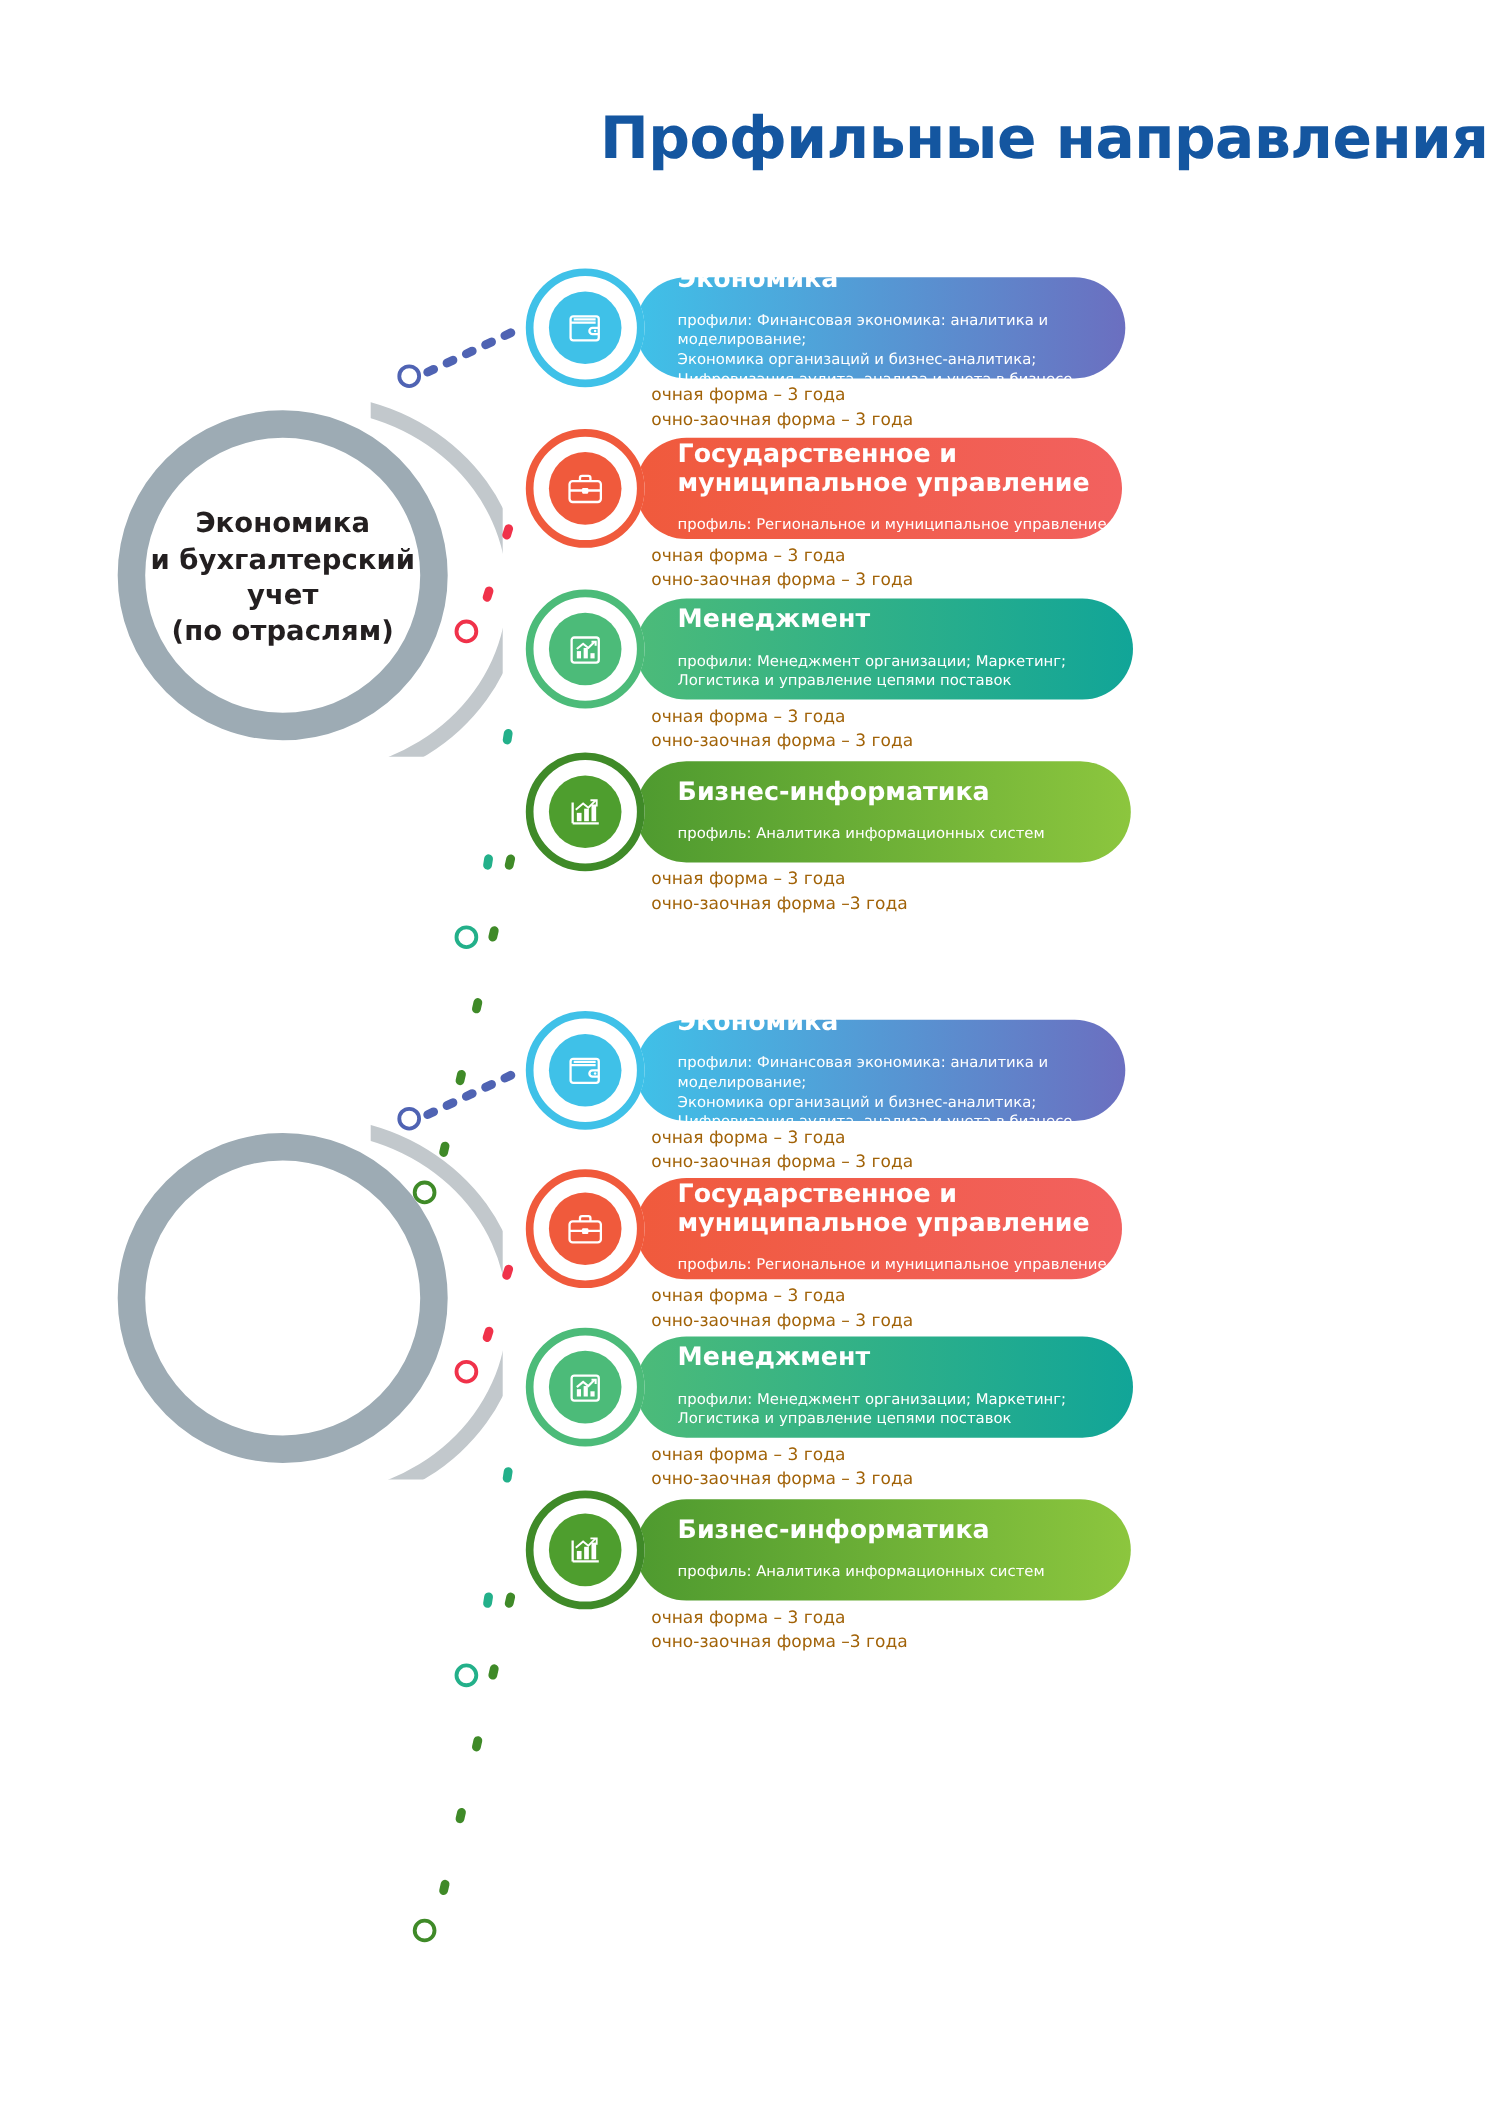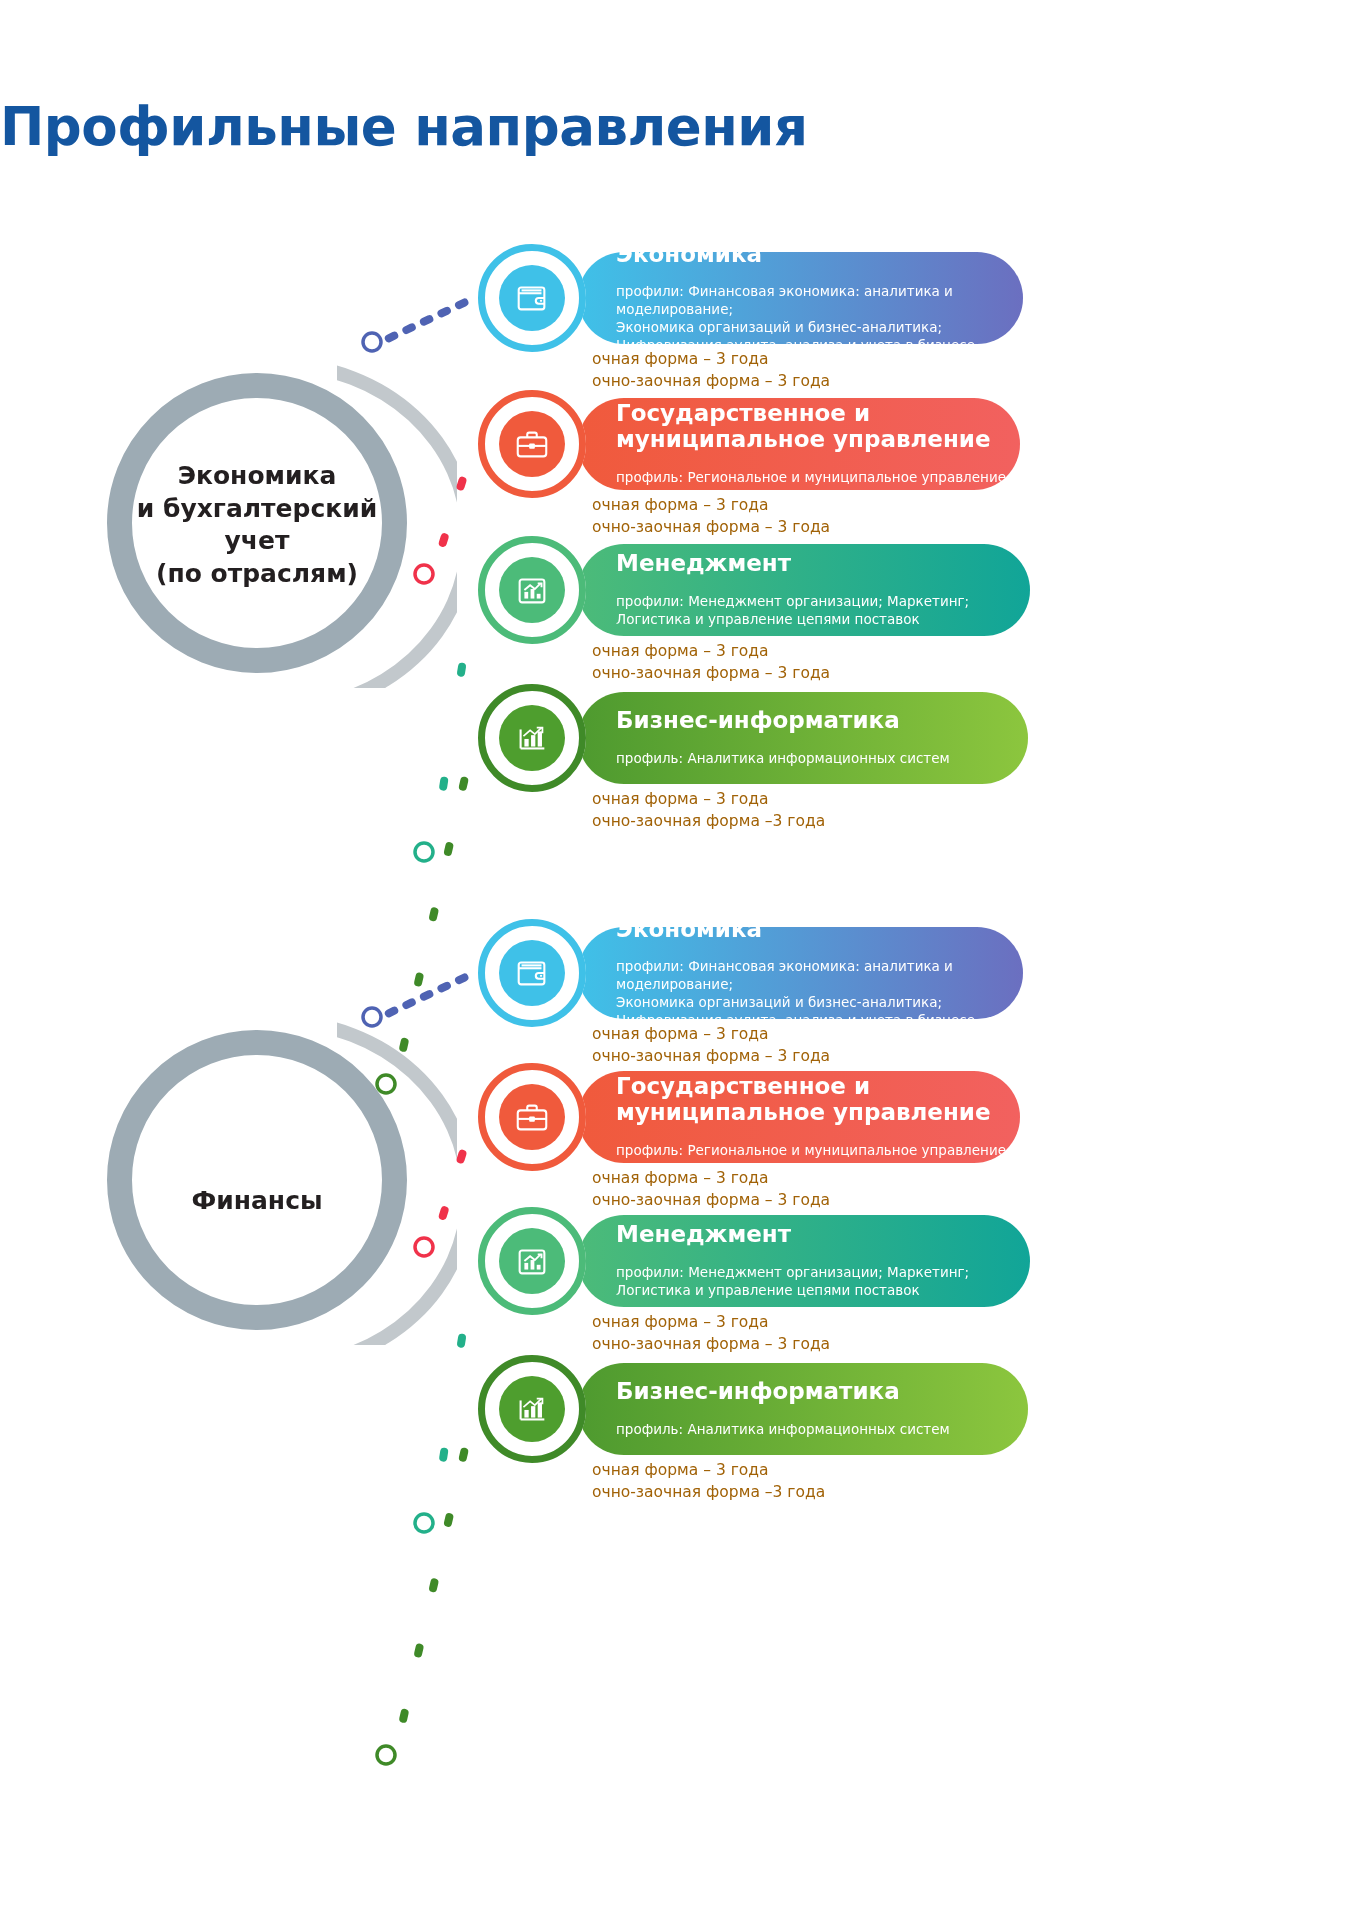--- a/index.html
+++ b/index.html
@@ -17,21 +17,21 @@
     width: 1353px;
     height: 1920px;
     background: #ffffff;
   }
 
   
   .page-title {
     position: absolute;
     left: 0; right: 0;
     top: 96px;
-    text-align: left;
+    text-align: right;
     font-size: 53px;
     font-weight: bold;
     letter-spacing: -0.5px;
     color: #1456a0;
     font-family: "DejaVu Sans", sans-serif;
   }
 
   
   .section { position: absolute; left: 0; top: 0; width: 1353px; }
   #section-0 { top: 230px; height: 600px; }
@@ -301,21 +301,20 @@
           </div>
           <div class="forms">очная форма – 3 года
 очно-заочная форма –3 года</div>
         </div>
       </div>
   </div>
 
   <div class="section" id="section-1">
     <div class="hub"></div>
     <div class="hub-arc"></div>
-    <div class="hub-label">Финансы</div>
     <div class="rows">
         <div class="row row0">
           <div class="dots" style="left: 0px; top: 0px;">
             <svg width="1353" height="560" style="position:absolute;left:0;top:0">
         <rect x="384.52830188679246" y="103.01886792452831" width="14" height="8" rx="4" transform="rotate(-25.319686910309645 391.52830188679246 107.01886792452831)" fill="#4f63b3"></rect>
               <rect x="402.07547169811323" y="94.71698113207547" width="14" height="8" rx="4" transform="rotate(-25.319686910309645 409.07547169811323 98.71698113207547)" fill="#4f63b3"></rect>
               <rect x="419.62264150943395" y="86.41509433962264" width="14" height="8" rx="4" transform="rotate(-25.319686910309645 426.62264150943395 90.41509433962264)" fill="#4f63b3"></rect>
               <rect x="437.1698113207547" y="78.11320754716981" width="14" height="8" rx="4" transform="rotate(-25.319686910309645 444.1698113207547 82.11320754716981)" fill="#4f63b3"></rect>
               <rect x="454.7169811320755" y="69.81132075471699" width="14" height="8" rx="4" transform="rotate(-25.319686910309645 461.7169811320755 73.81132075471699)" fill="#4f63b3"></rect>
         <circle cx="372" cy="112" r="9" fill="none" stroke="#4f63b3" stroke-width="3.5"></circle>

